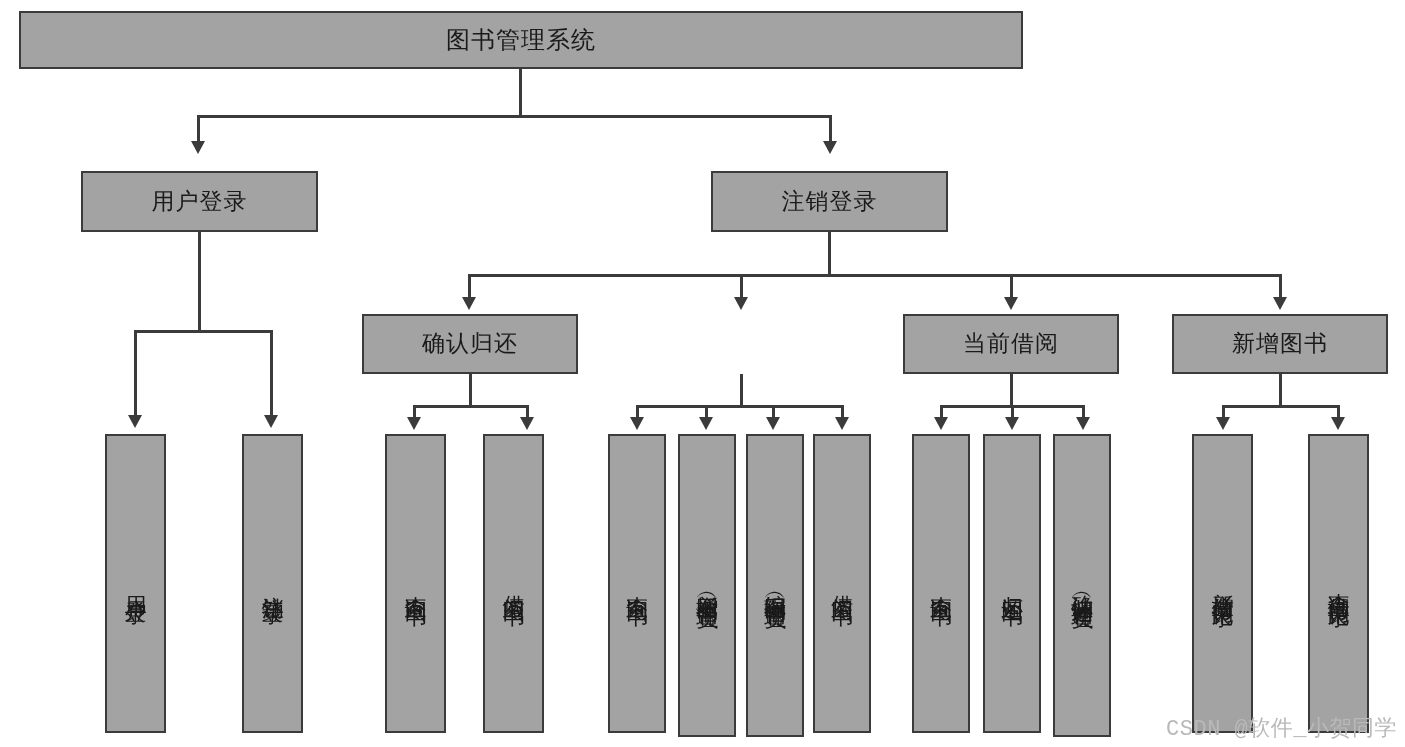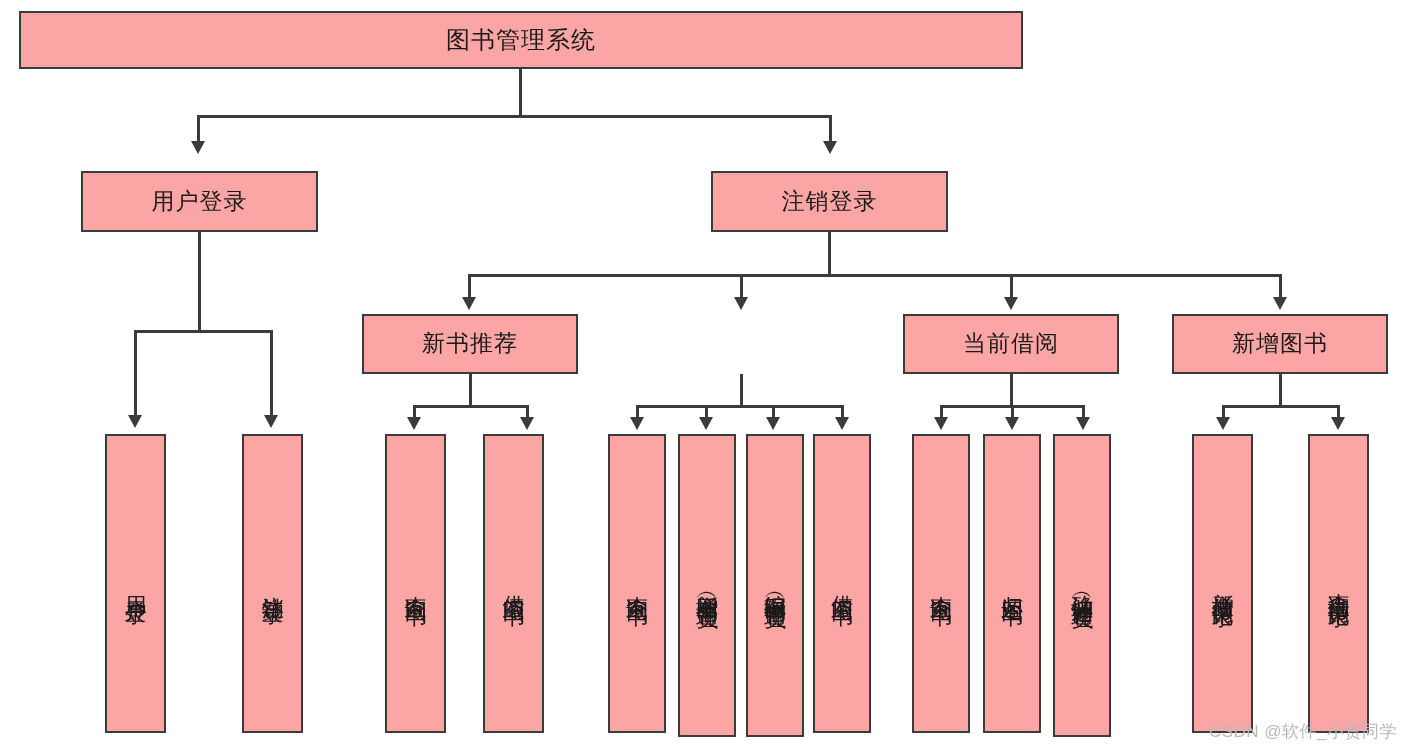--- a/index.html
+++ b/index.html
@@ -8,21 +8,21 @@
     background:#ffffff;
     font-family:"DejaVu Sans","Liberation Sans",sans-serif;
     overflow:hidden;
   }
   #stage{position:relative;width:1405px;height:747px;}
 
   
   .node{
     position:absolute;
     box-sizing:border-box;
-    background:#fca5a5;
+    background:#a3a3a3;
     border:2.5px solid #3b3b3b;
     display:flex;
     align-items:center;
     justify-content:center;
     color:#1a1a1a;
   }
   .node .lbl{
     display:block;
     text-align:center;
     line-height:1.18;
@@ -65,25 +65,25 @@
     width:0;height:0;
     border-left:7px solid transparent;
     border-right:7px solid transparent;
     border-top:13px solid #3b3b3b;
   }
 
   
   #watermark{
     position:absolute;
     right:8px;bottom:4px;
-    font-size:17px;
+    font-size:22px;
     color:#b9b9b9;
     letter-spacing:0.5px;
     white-space:nowrap;
-    font-family:Liberation Sans, sans-serif;
+    font-family:Liberation Mono, monospace;
   }
 </style>
 </head>
 <body>
 
 <div id="stage">
 
   <div class="node h-node root" style="left:19px;top:11px;width:1004px;height:58px;">
     <span class="lbl">图书管理系统</span>
   </div>
@@ -122,21 +122,21 @@
   <div class="ln v" style="left:740px;top:274px;width:3px;height:25px;"></div>
   <div class="arrow" style="left:734px;top:297px;"></div>
 
   <div class="ln v" style="left:1010px;top:274px;width:3px;height:25px;"></div>
   <div class="arrow" style="left:1004px;top:297px;"></div>
 
   <div class="ln v" style="left:1279px;top:274px;width:3px;height:25px;"></div>
   <div class="arrow" style="left:1273px;top:297px;"></div>
 
   <div class="node h-node" style="left:362px;top:314px;width:216px;height:60px;">
-    <span class="lbl">新书推荐</span>
+    <span class="lbl">确认归还</span>
   </div>
   <div class="node h-node" style="left:903px;top:314px;width:216px;height:60px;">
     <span class="lbl">当前借阅</span>
   </div>
   <div class="node h-node" style="left:1172px;top:314px;width:216px;height:60px;">
     <span class="lbl">新增图书</span>
   </div>
 
   <div class="ln v" style="left:469px;top:374px;width:3px;height:33px;"></div>
   <div class="ln h" style="left:413px;top:405px;width:116px;height:3px;"></div>

